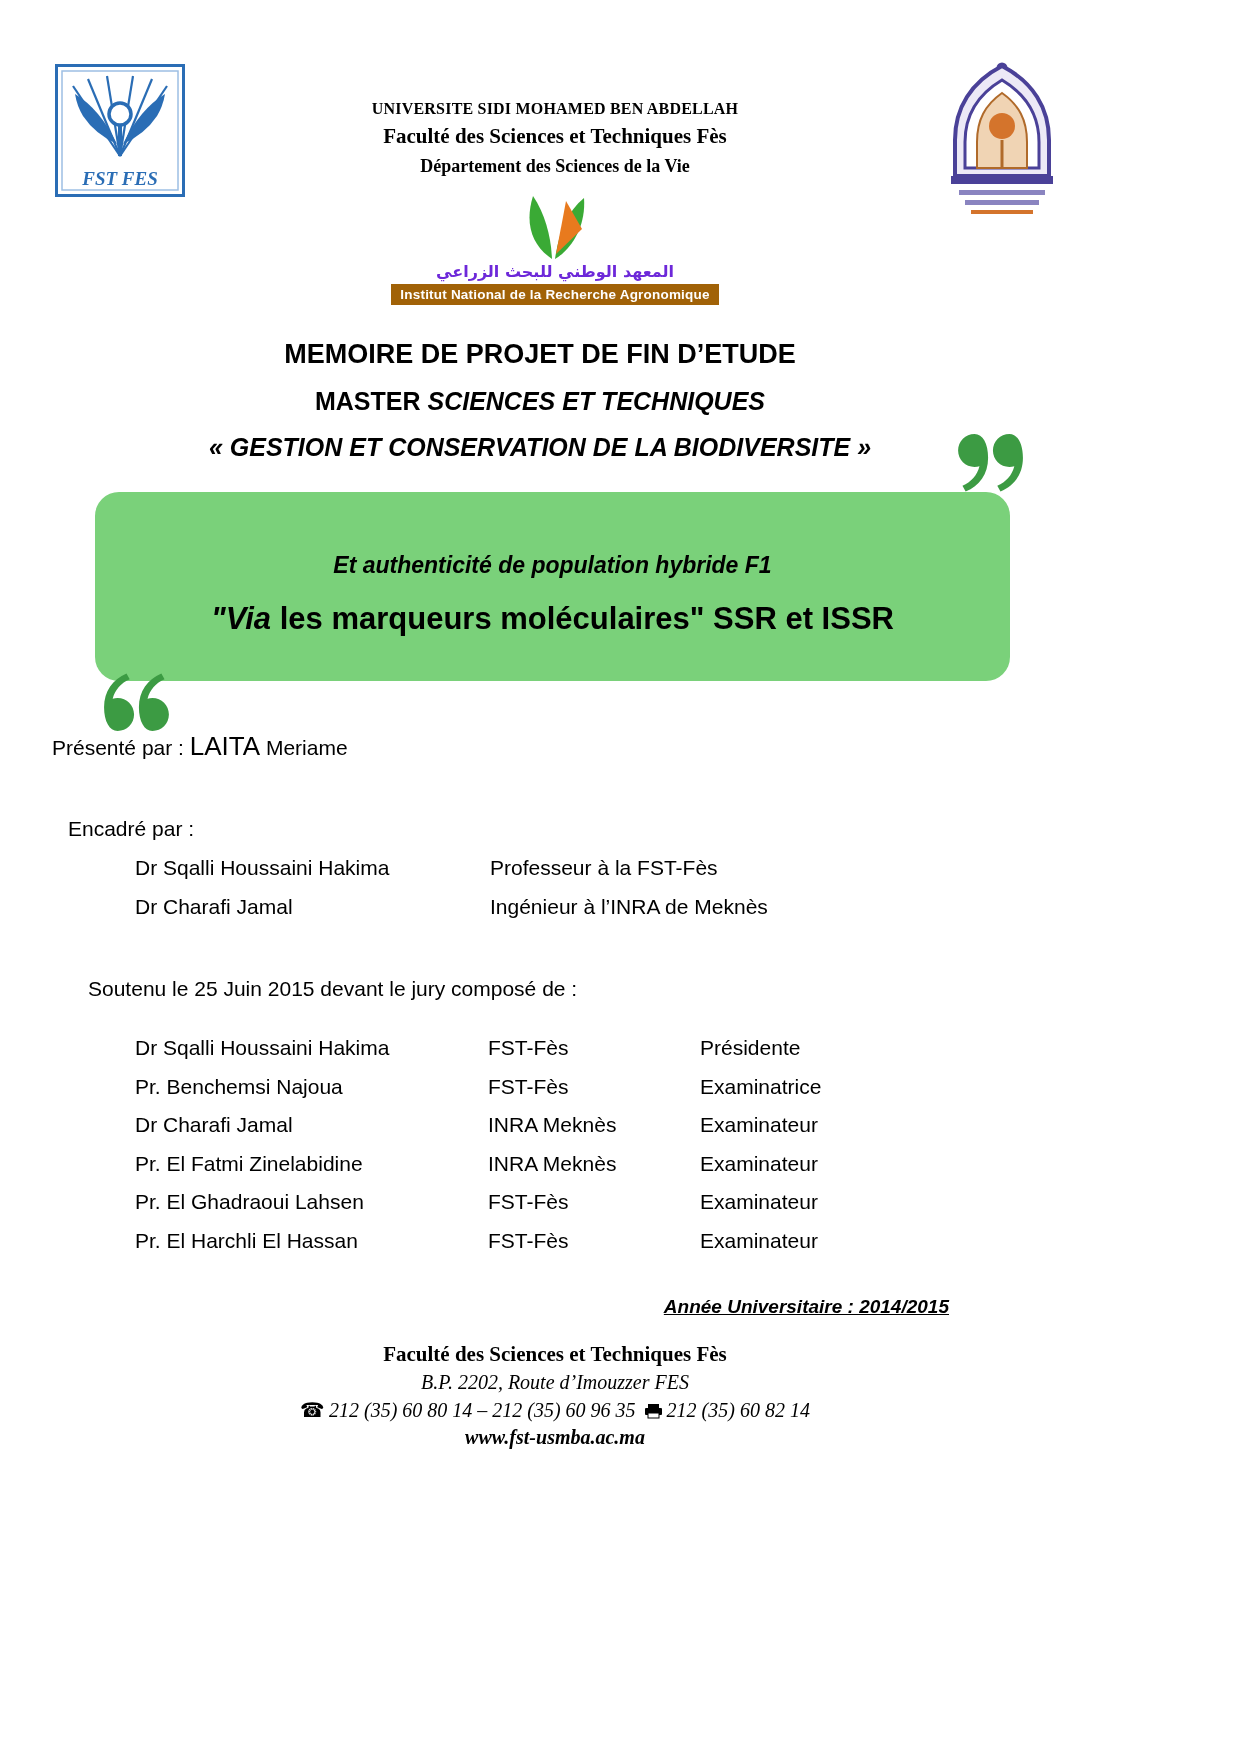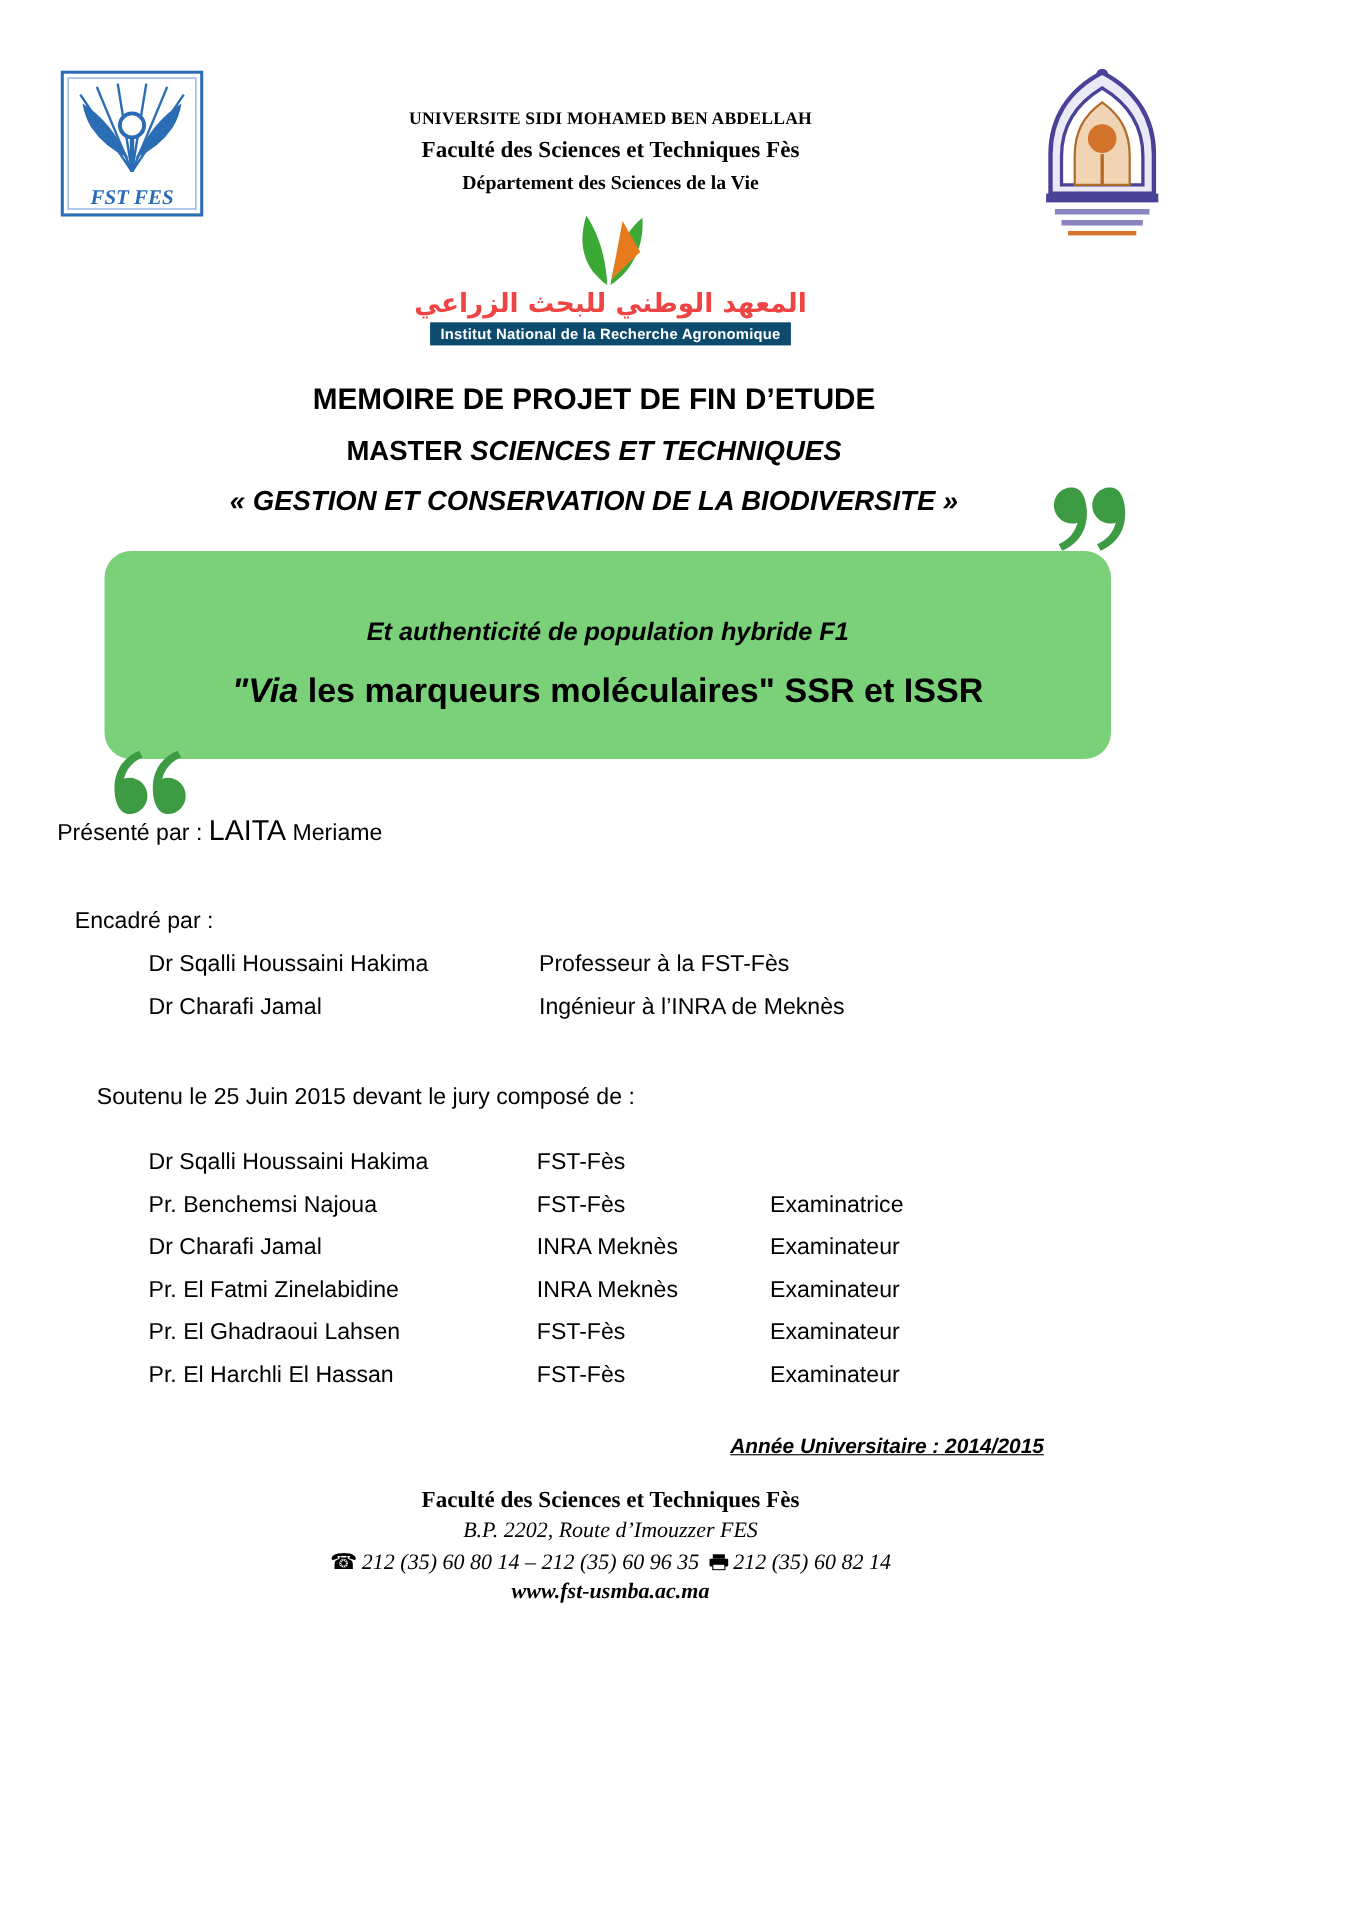--- a/index.html
+++ b/index.html
@@ -20,22 +20,22 @@
   
   .center-col { width:1110px; text-align:center; }
 
   .header { padding-top:100px; font-family:"Liberation Serif", serif; font-weight:bold; }
   .h-univ { font-size:16px; letter-spacing:0.2px; }
   .h-fac  { font-size:21px; margin-top:6px; }
   .h-dept { font-size:18px; margin-top:7px; }
 
   .inra { margin-top:8px; }
   .inra svg { display:block; margin:0 auto; }
-  .inra-ar  { color:#ef4444; font-size:24px; font-weight:bold; margin-top:1px; font-family:"DejaVu Sans", sans-serif; }
-  .inra-bar { display:inline-block; background:#0c4a6e; color:#fff; font-size:13.5px; font-weight:bold; padding:3px 9px; margin-top:3px; letter-spacing:0.2px; }
+  .inra-ar  { color:#6d28d9; font-size:16px; font-weight:bold; margin-top:1px; font-family:"DejaVu Sans", sans-serif; }
+  .inra-bar { display:inline-block; background:#a16207; color:#fff; font-size:13.5px; font-weight:bold; padding:3px 9px; margin-top:3px; letter-spacing:0.2px; }
 
   .memoire { margin-top:34px; font-weight:bold; width:1080px; text-align:center; }
   .m1 { font-size:27px; }
   .m2 { font-size:25px; margin-top:17px; }
   .m3 { font-size:25px; font-style:italic; margin-top:17px; }
   .it { font-style:italic; }
 
   
   .titlebox {
     position:relative;
@@ -172,20 +172,21 @@
   <div class="sup-row">
     <div>Dr Charafi Jamal</div>
     <div>Ingénieur à l’INRA de Meknès</div>
   </div>
 
   <div class="soutenu">Soutenu le 25 Juin 2015 devant le jury composé de :</div>
   <div class="jury">
     <div class="jury-row">
       <div>Dr Sqalli Houssaini Hakima</div>
       <div>FST-Fès</div>
+      <div>Présidente</div>
     </div>
     <div class="jury-row">
       <div>Pr. Benchemsi Najoua</div>
       <div>FST-Fès</div>
       <div>Examinatrice</div>
     </div>
     <div class="jury-row">
       <div>Dr Charafi Jamal</div>
       <div>INRA Meknès</div>
       <div>Examinateur</div>

